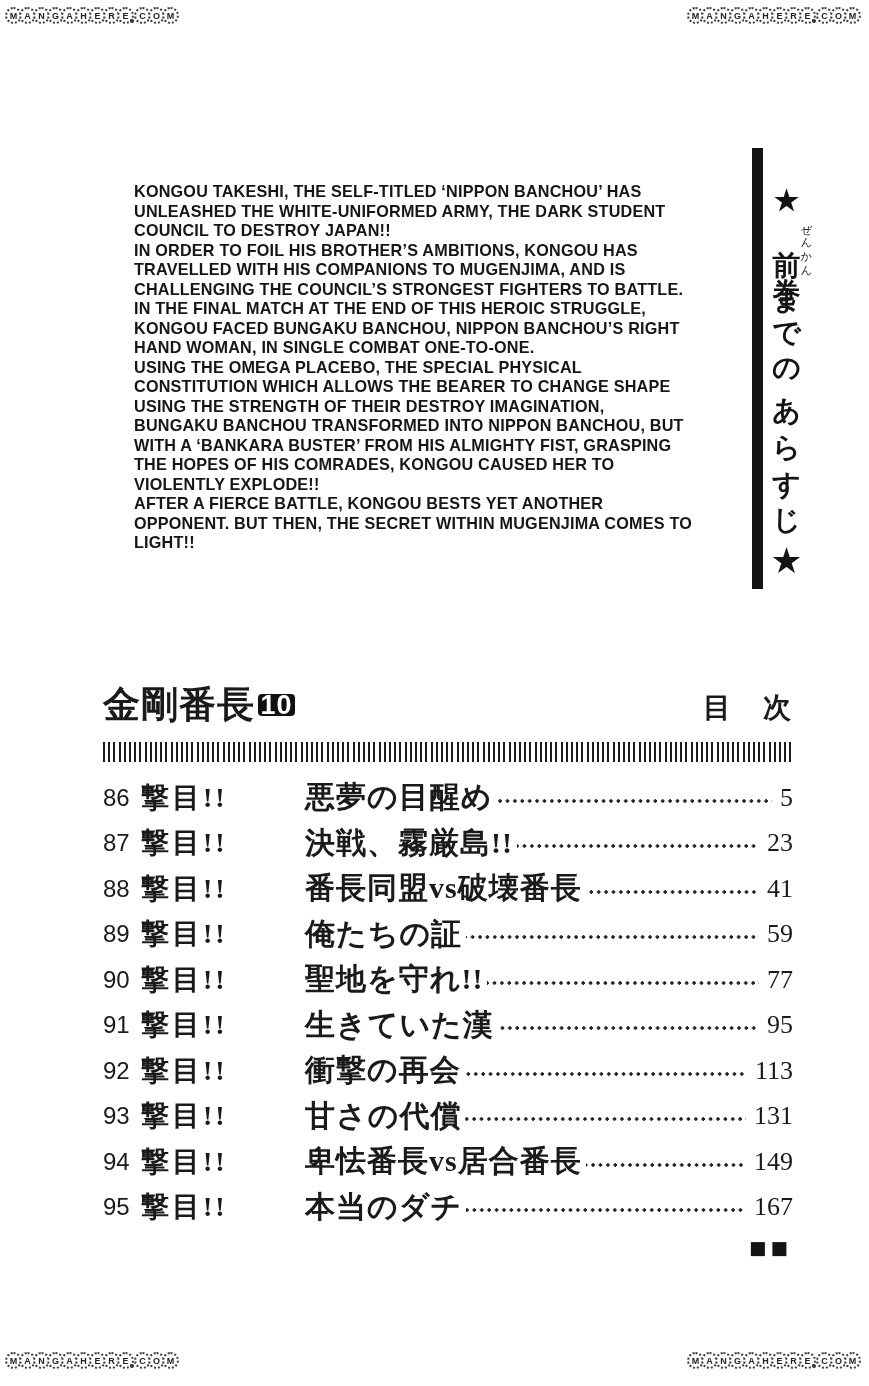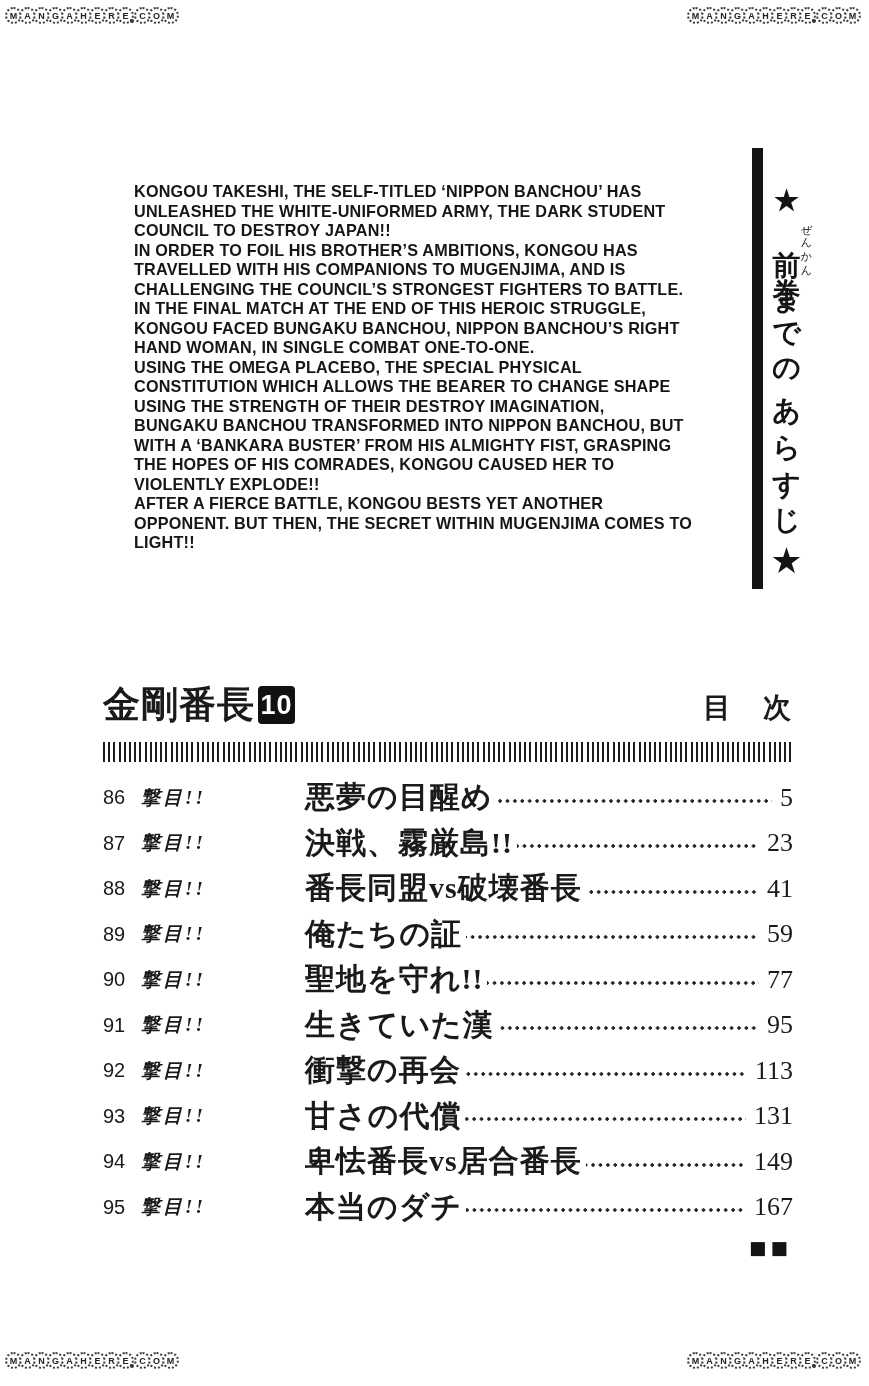--- a/index.html
+++ b/index.html
@@ -50,41 +50,40 @@
 
   
   .toc { position:absolute; left:103px; top:684px; width:690px; }
   .toc-header { display:flex; align-items:flex-end; justify-content:space-between; height:46px; }
   .series-title {
     display:flex; align-items:center; font-size:37px; font-weight:700;
     letter-spacing:1px; font-family:Liberation Sans, sans-serif;justify-content:center;
   }
   .vol-box {
     display:inline-flex; align-items:center; justify-content:center;
-    width:37px; height:38px; margin-left:3px; border-radius:4px;
+    width:37px; height:22px; margin-left:3px; border-radius:4px;
     background:#111; color:#fff; font-size:27px; font-weight:700;
   }
   .toc-heading { font-size:28px; font-weight:700; letter-spacing:2px; padding-bottom:3px;
     font-family:"Liberation Sans", sans-serif; }
 
   .barcode {
     margin-top:12px; height:20px;
     background:repeating-linear-gradient(90deg, #1c1c1c 0 2px, transparent 2px 5.2px);
   }
 
   .toc-rows { margin-top:13px; }
   .toc-row { display:flex; align-items:center; height:45.5px; }
   .ch-num {
-    width:38px; font-size:20px; font-weight:500; flex:none;
+    width:38px; font-size:24px; font-weight:500; flex:none;
     font-family:"Liberation Sans", sans-serif;
   }
   .ch-label {
-    width:116px; flex:none; font-size:19px; font-weight:700; letter-spacing:3px;
+    width:116px; flex:none; font-size:28px; font-weight:700; letter-spacing:3px;
     font-family:"Liberation Serif", serif;
-    font-style:italic;
   }
   .ch-title {
     flex:none; font-size:30px; font-weight:700; letter-spacing:1px;
     font-family:"Liberation Serif", serif; white-space:nowrap;margin-left:48px;
   }
   .leader {
     flex:1; height:4px; margin:6px 8px 0 4px;
     background-image:radial-gradient(circle at 2px 2px, #222 1.5px, transparent 1.9px);
     background-size:7.4px 4px; background-repeat:repeat-x; background-position:right center;
   }

